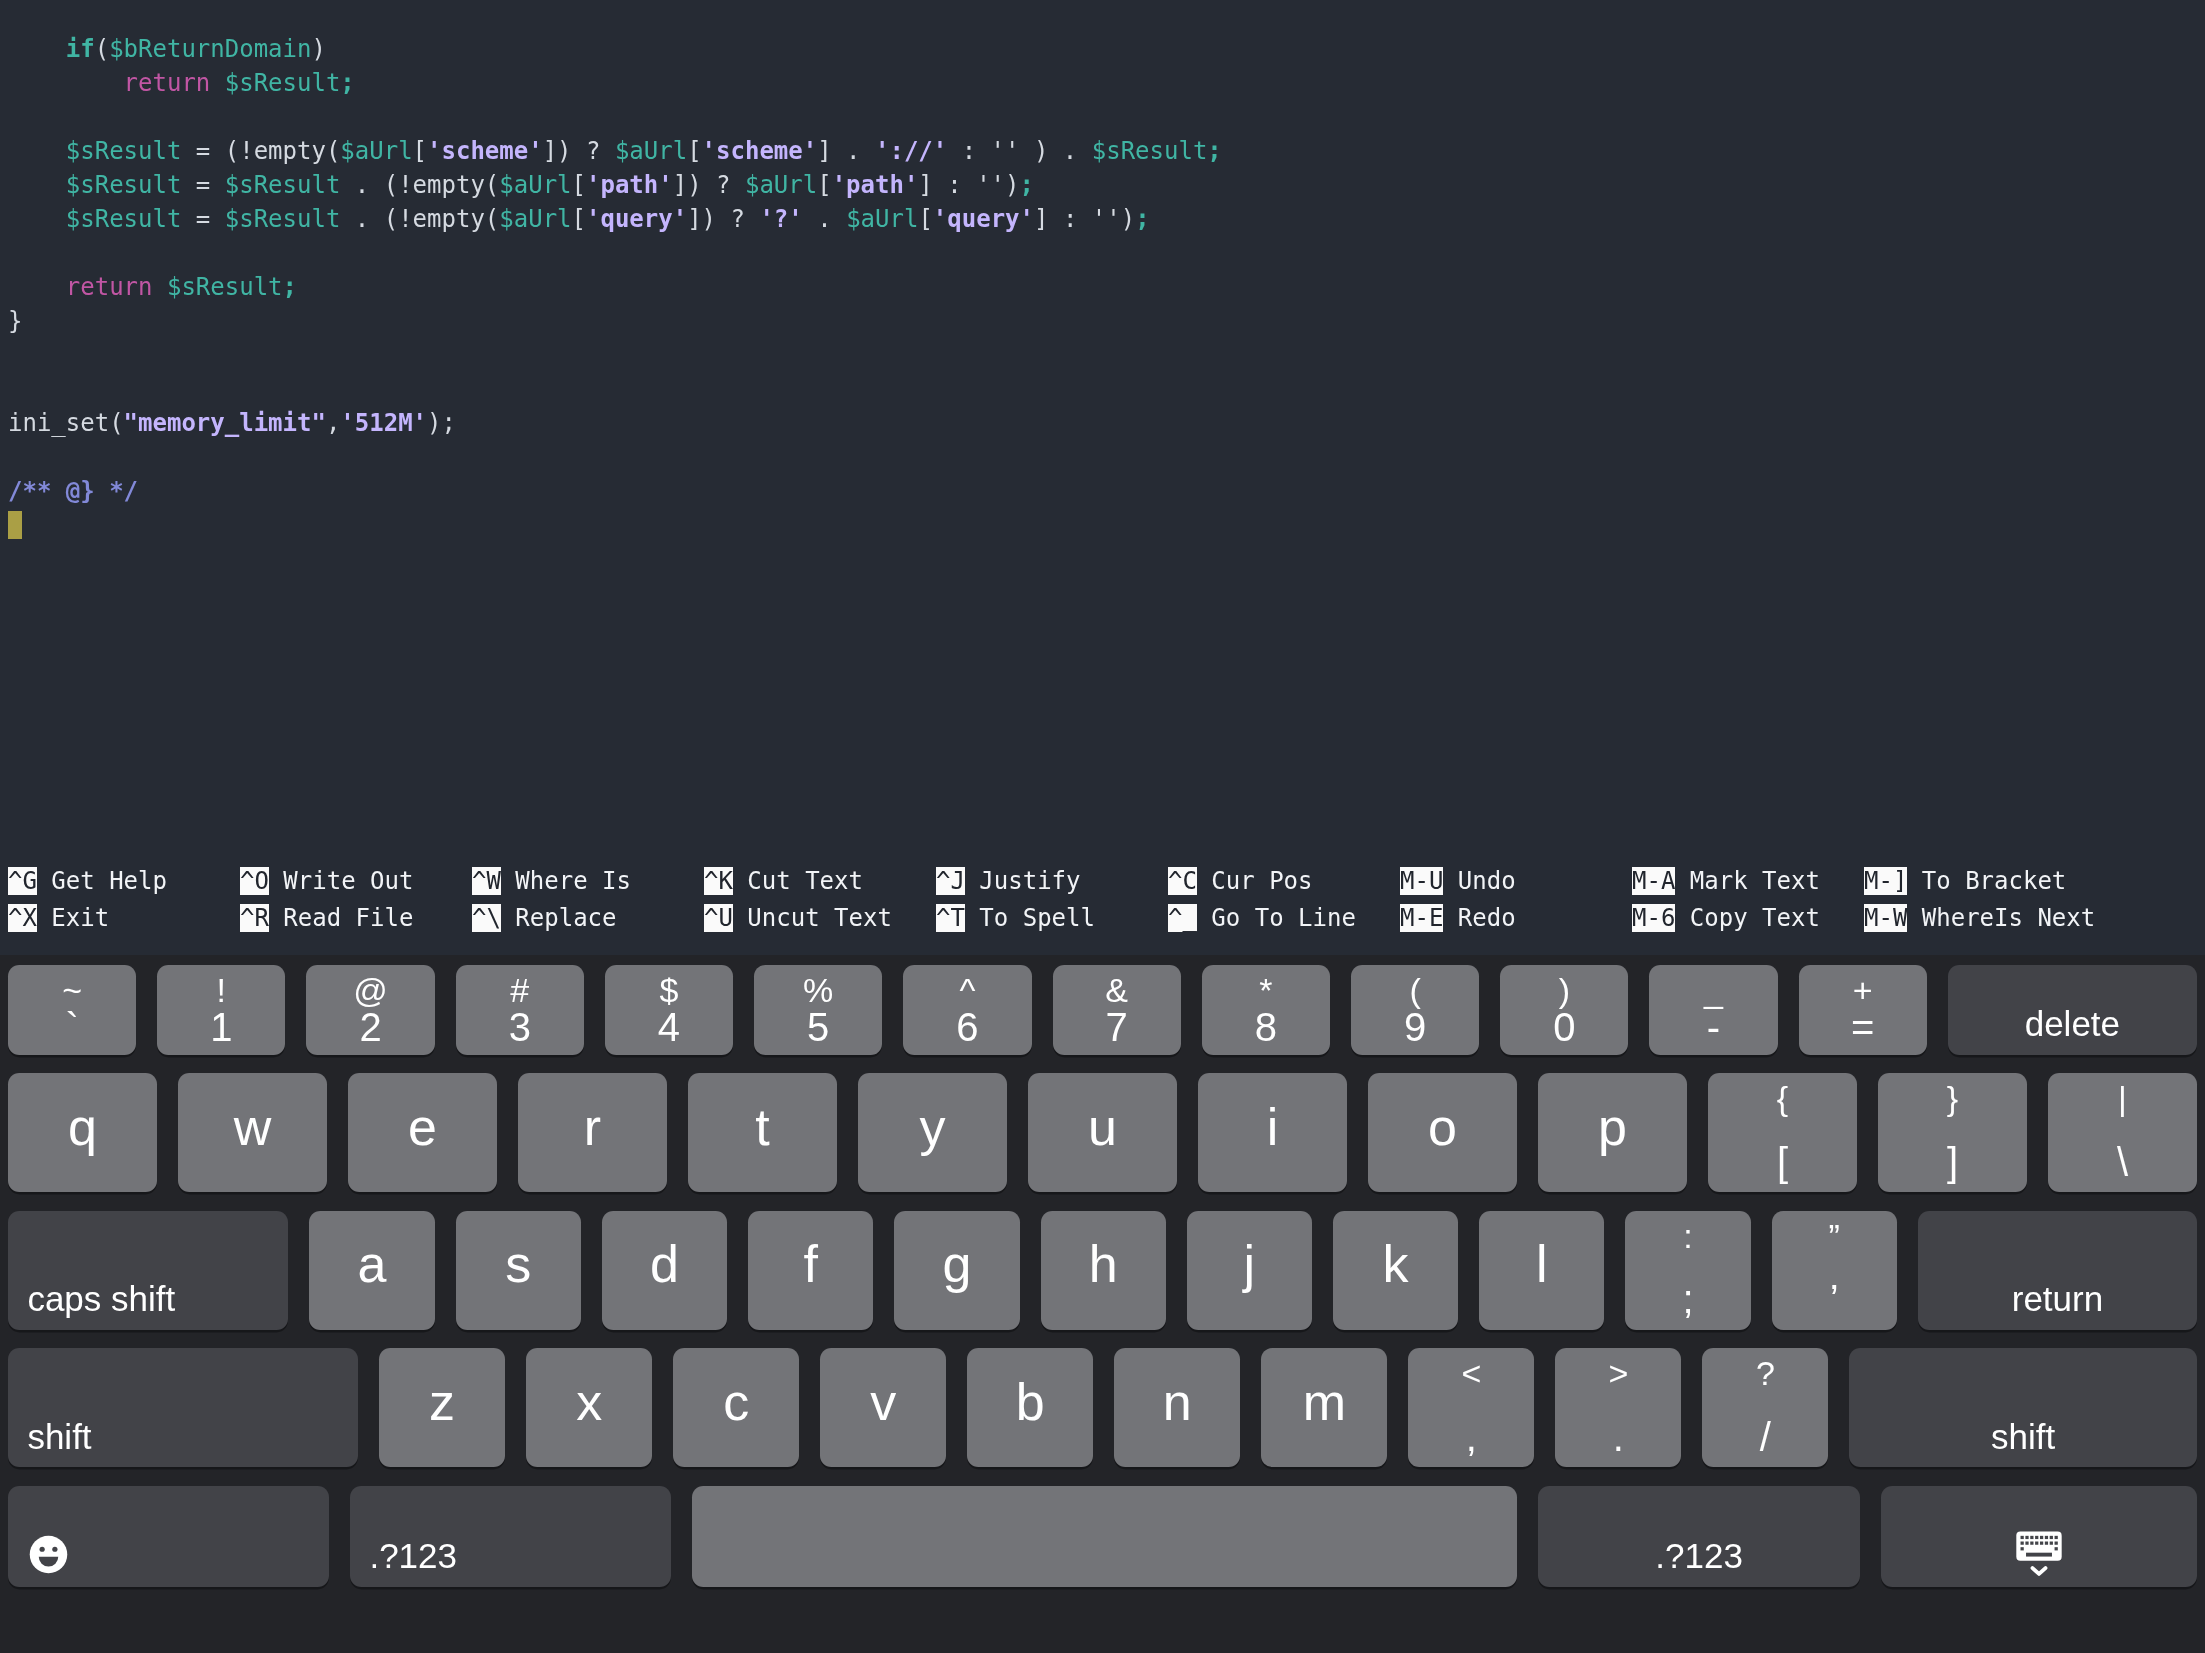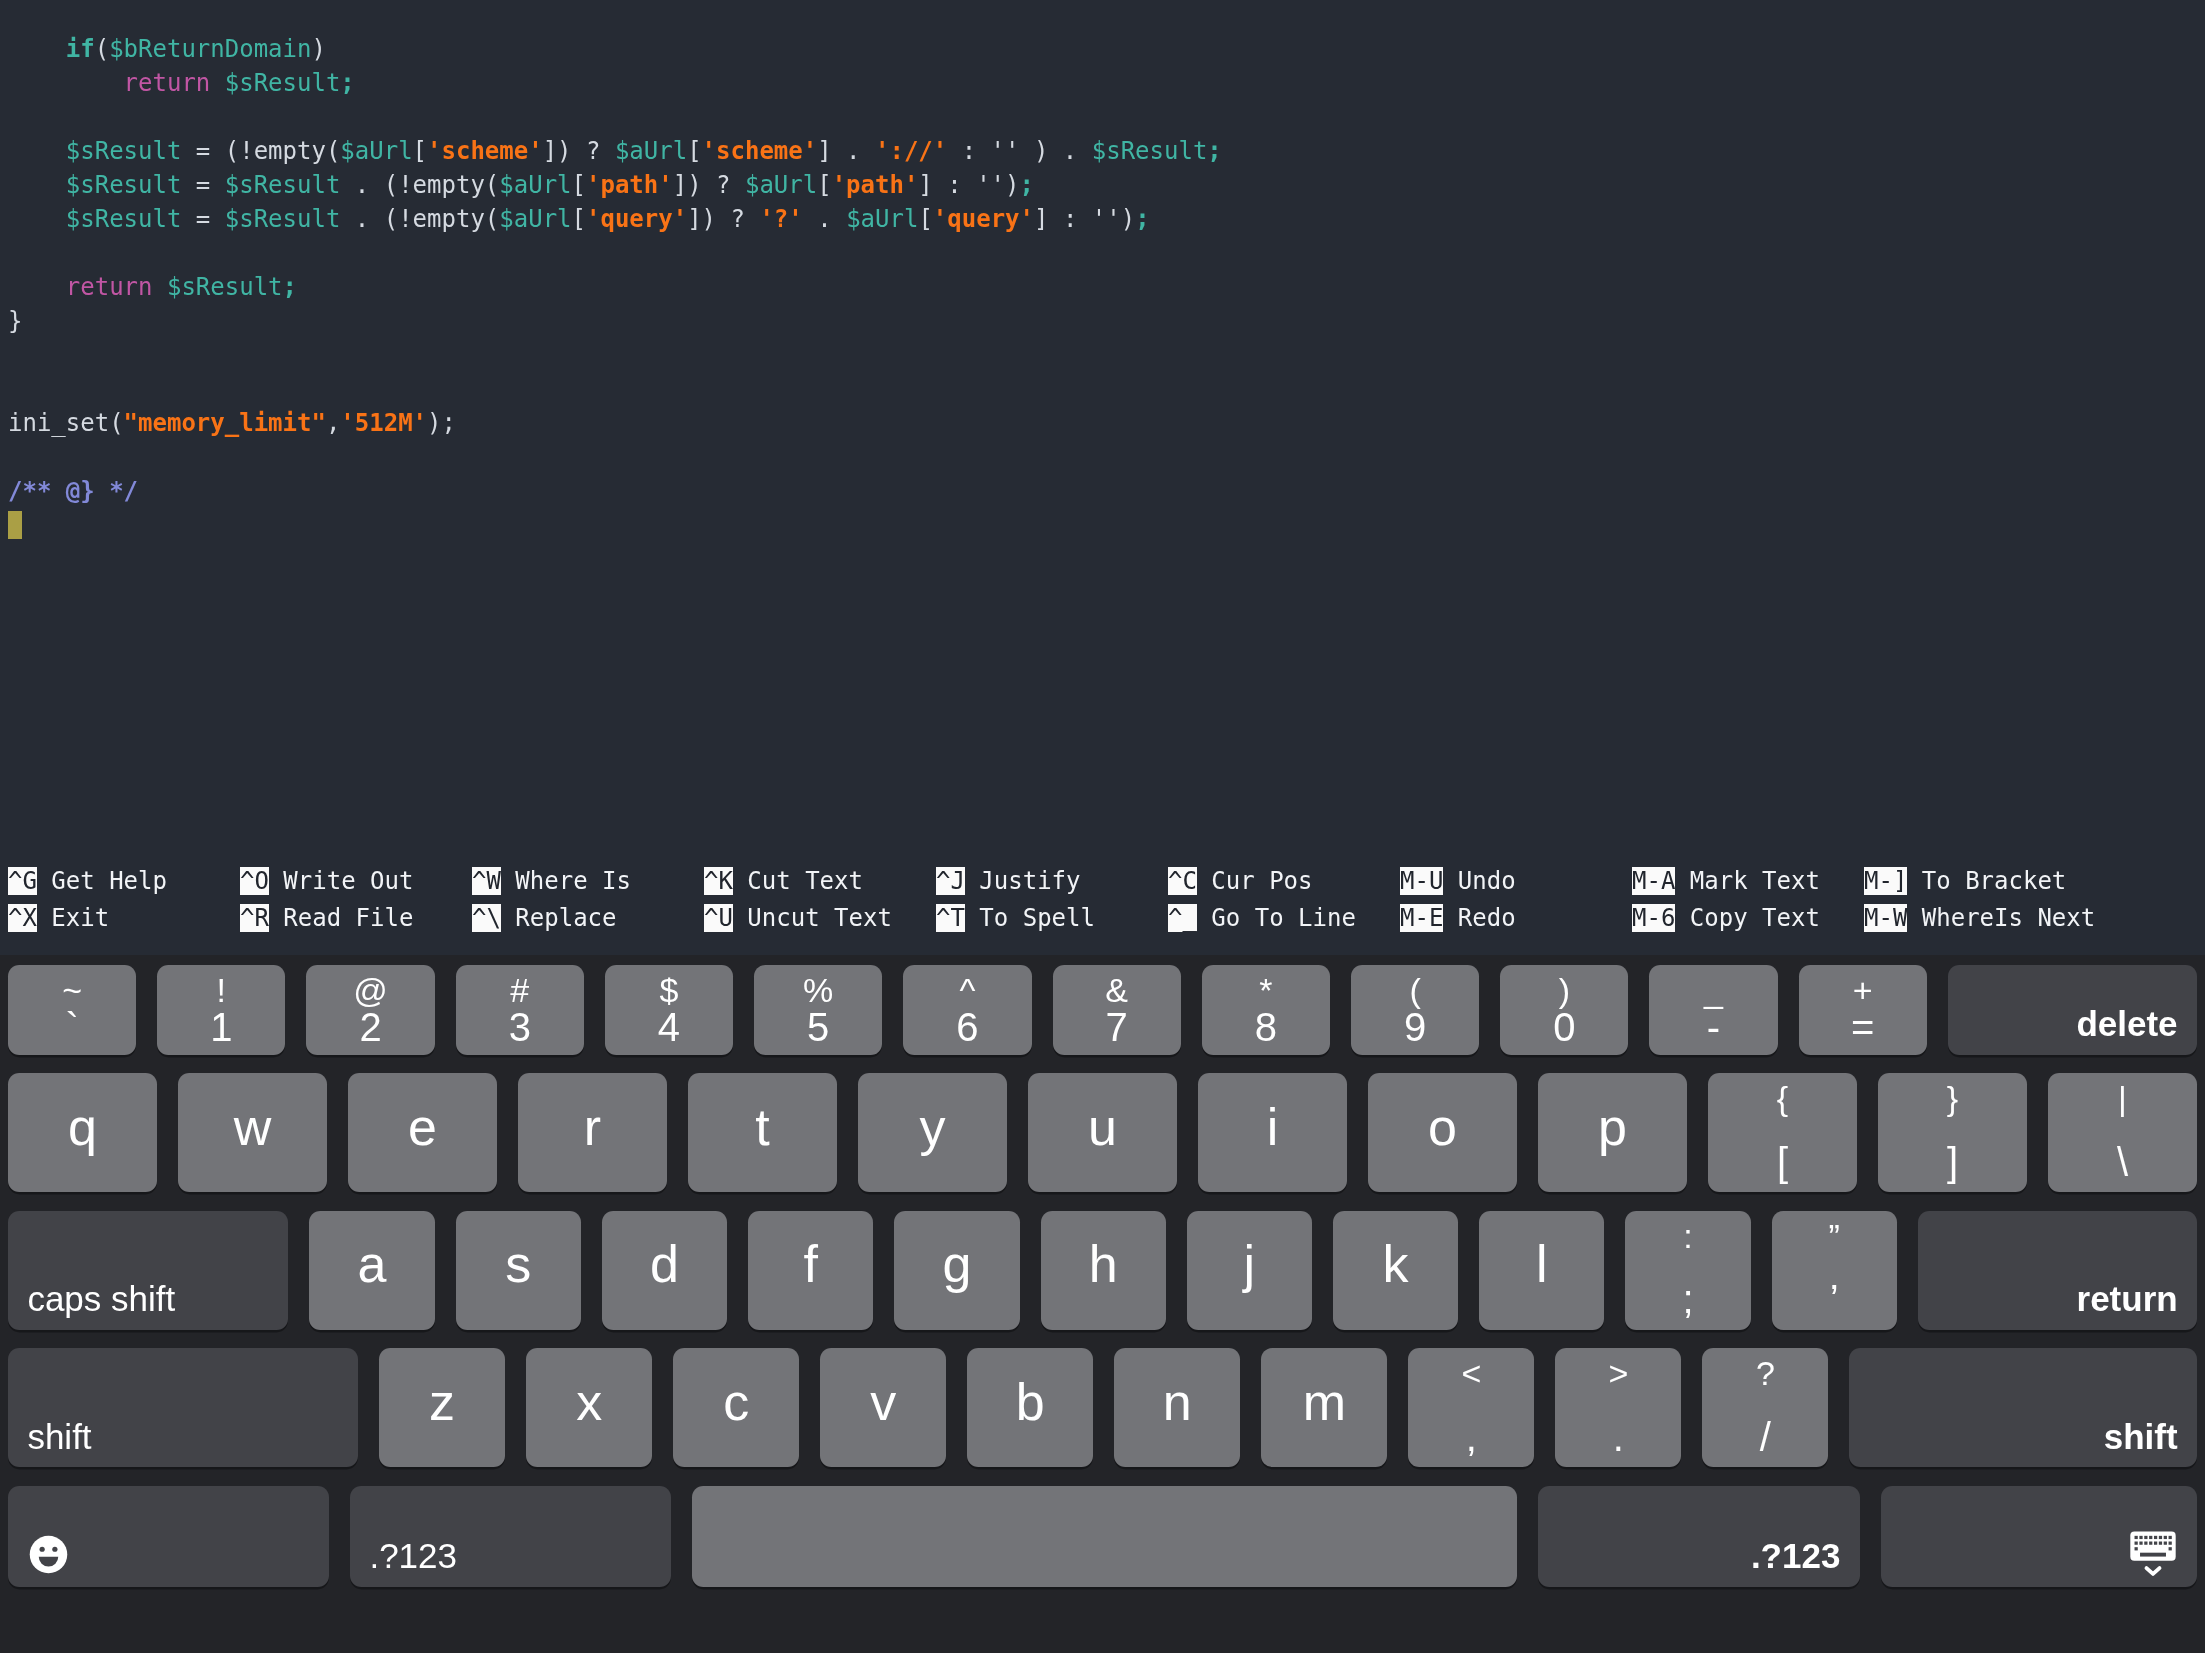--- a/index.html
+++ b/index.html
@@ -25,21 +25,21 @@
   .tb-app{position:absolute;left:28px;top:0;}
   .code{
     flex:1 1 auto;margin-top:22px;overflow:hidden;
     font-size:24px;line-height:34px;white-space:pre;color:#d5dae1;
   }
   .code-line{height:34px;}
   .sy-f{color:#d5dae1;}
   .sy-t{color:#40b5a4;}
   .sy-T{color:#40b5a4;font-weight:bold;}
   .sy-m{color:#c156a4;}
-  .sy-o{color:#f97316;font-weight:bold;}
+  .sy-o{color:#c4b5fd;font-weight:bold;}
   .sy-p{color:#8289d8;font-weight:bold;}
   .sy-c{background:#aa9f45;color:transparent;}
 
   .shortcuts{
     flex:none;display:flex;margin-bottom:18px;
     font-size:24px;line-height:37px;color:#f2f4f7;white-space:pre;
   }
   .sc-col{flex:none;width:232px;}
   .sc-row{height:37px;}
   .sc-chip{background:#fafafa;color:#21252d;}
@@ -62,21 +62,21 @@
   .key.dark{background:#424348;}
   .key-letter{align-items:center;justify-content:center;}
   .key-letter span{font-size:52px;line-height:1;transform:translateY(-6.5px);}
   .key-dual{flex-direction:column;align-items:center;justify-content:space-between;padding:8px 0 10.5px 0;}
   .kd-top{font-size:34px;line-height:1;}
   .kd-bottom{font-size:40px;line-height:1;}
   .key-label{align-items:flex-end;padding:0 19.4px 13.7px 19.4px;}
   .key-label span{font-size:35px;line-height:1;}
   .key-icon{align-items:flex-end;padding:0 18px 10.5px 18px;}
   .al-bl{justify-content:flex-start;}
-  .al-br{justify-content:flex-end;font-weight:bold;}
+  .al-br{justify-content:center;}
   .key-space{}
 </style>
 </head>
 <body>
 
 <div class="screen">
   <div class="terminal">
     <div class="code"><div class="code-line"><span class="sy-f">    </span><span class="sy-T">if</span><span class="sy-f">(</span><span class="sy-t">$bReturnDomain</span><span class="sy-f">)</span></div><div class="code-line"><span class="sy-f">        </span><span class="sy-m">return</span><span class="sy-f"> </span><span class="sy-t">$sResult</span><span class="sy-T">;</span></div><div class="code-line"><span class="sy-f">&nbsp;</span></div><div class="code-line"><span class="sy-f">    </span><span class="sy-t">$sResult</span><span class="sy-f"> = (!empty(</span><span class="sy-t">$aUrl</span><span class="sy-f">[</span><span class="sy-o">'scheme'</span><span class="sy-f">]) ? </span><span class="sy-t">$aUrl</span><span class="sy-f">[</span><span class="sy-o">'scheme'</span><span class="sy-f">] . </span><span class="sy-o">'://'</span><span class="sy-f"> : '' ) . </span><span class="sy-t">$sResult</span><span class="sy-T">;</span></div><div class="code-line"><span class="sy-f">    </span><span class="sy-t">$sResult</span><span class="sy-f"> = </span><span class="sy-t">$sResult</span><span class="sy-f"> . (!empty(</span><span class="sy-t">$aUrl</span><span class="sy-f">[</span><span class="sy-o">'path'</span><span class="sy-f">]) ? </span><span class="sy-t">$aUrl</span><span class="sy-f">[</span><span class="sy-o">'path'</span><span class="sy-f">] : '')</span><span class="sy-T">;</span></div><div class="code-line"><span class="sy-f">    </span><span class="sy-t">$sResult</span><span class="sy-f"> = </span><span class="sy-t">$sResult</span><span class="sy-f"> . (!empty(</span><span class="sy-t">$aUrl</span><span class="sy-f">[</span><span class="sy-o">'query'</span><span class="sy-f">]) ? </span><span class="sy-o">'?'</span><span class="sy-f"> . </span><span class="sy-t">$aUrl</span><span class="sy-f">[</span><span class="sy-o">'query'</span><span class="sy-f">] : '')</span><span class="sy-T">;</span></div><div class="code-line"><span class="sy-f">&nbsp;</span></div><div class="code-line"><span class="sy-f">    </span><span class="sy-m">return</span><span class="sy-f"> </span><span class="sy-t">$sResult</span><span class="sy-T">;</span></div><div class="code-line"><span class="sy-f">}</span></div><div class="code-line"><span class="sy-f">&nbsp;</span></div><div class="code-line"><span class="sy-f">&nbsp;</span></div><div class="code-line"><span class="sy-f">ini_set(</span><span class="sy-o">"memory_limit"</span><span class="sy-f">,</span><span class="sy-o">'512M'</span><span class="sy-f">);</span></div><div class="code-line"><span class="sy-f">&nbsp;</span></div><div class="code-line"><span class="sy-p">/** @} */</span></div><div class="code-line"><span class="sy-c">&nbsp;</span></div></div>
     <div class="shortcuts"><div class="sc-col"><div class="sc-row"><span class="sc-chip">^G</span><span> Get Help</span></div><div class="sc-row"><span class="sc-chip">^X</span><span> Exit</span></div></div><div class="sc-col"><div class="sc-row"><span class="sc-chip">^O</span><span> Write Out</span></div><div class="sc-row"><span class="sc-chip">^R</span><span> Read File</span></div></div><div class="sc-col"><div class="sc-row"><span class="sc-chip">^W</span><span> Where Is</span></div><div class="sc-row"><span class="sc-chip">^\</span><span> Replace</span></div></div><div class="sc-col"><div class="sc-row"><span class="sc-chip">^K</span><span> Cut Text</span></div><div class="sc-row"><span class="sc-chip">^U</span><span> Uncut Text</span></div></div><div class="sc-col"><div class="sc-row"><span class="sc-chip">^J</span><span> Justify</span></div><div class="sc-row"><span class="sc-chip">^T</span><span> To Spell</span></div></div><div class="sc-col"><div class="sc-row"><span class="sc-chip">^C</span><span> Cur Pos</span></div><div class="sc-row"><span class="sc-chip">^_</span><span> Go To Line</span></div></div><div class="sc-col"><div class="sc-row"><span class="sc-chip">M-U</span><span> Undo</span></div><div class="sc-row"><span class="sc-chip">M-E</span><span> Redo</span></div></div><div class="sc-col"><div class="sc-row"><span class="sc-chip">M-A</span><span> Mark Text</span></div><div class="sc-row"><span class="sc-chip">M-6</span><span> Copy Text</span></div></div><div class="sc-col"><div class="sc-row"><span class="sc-chip">M-]</span><span> To Bracket</span></div><div class="sc-row"><span class="sc-chip">M-W</span><span> WhereIs Next</span></div></div></div>
   </div>

